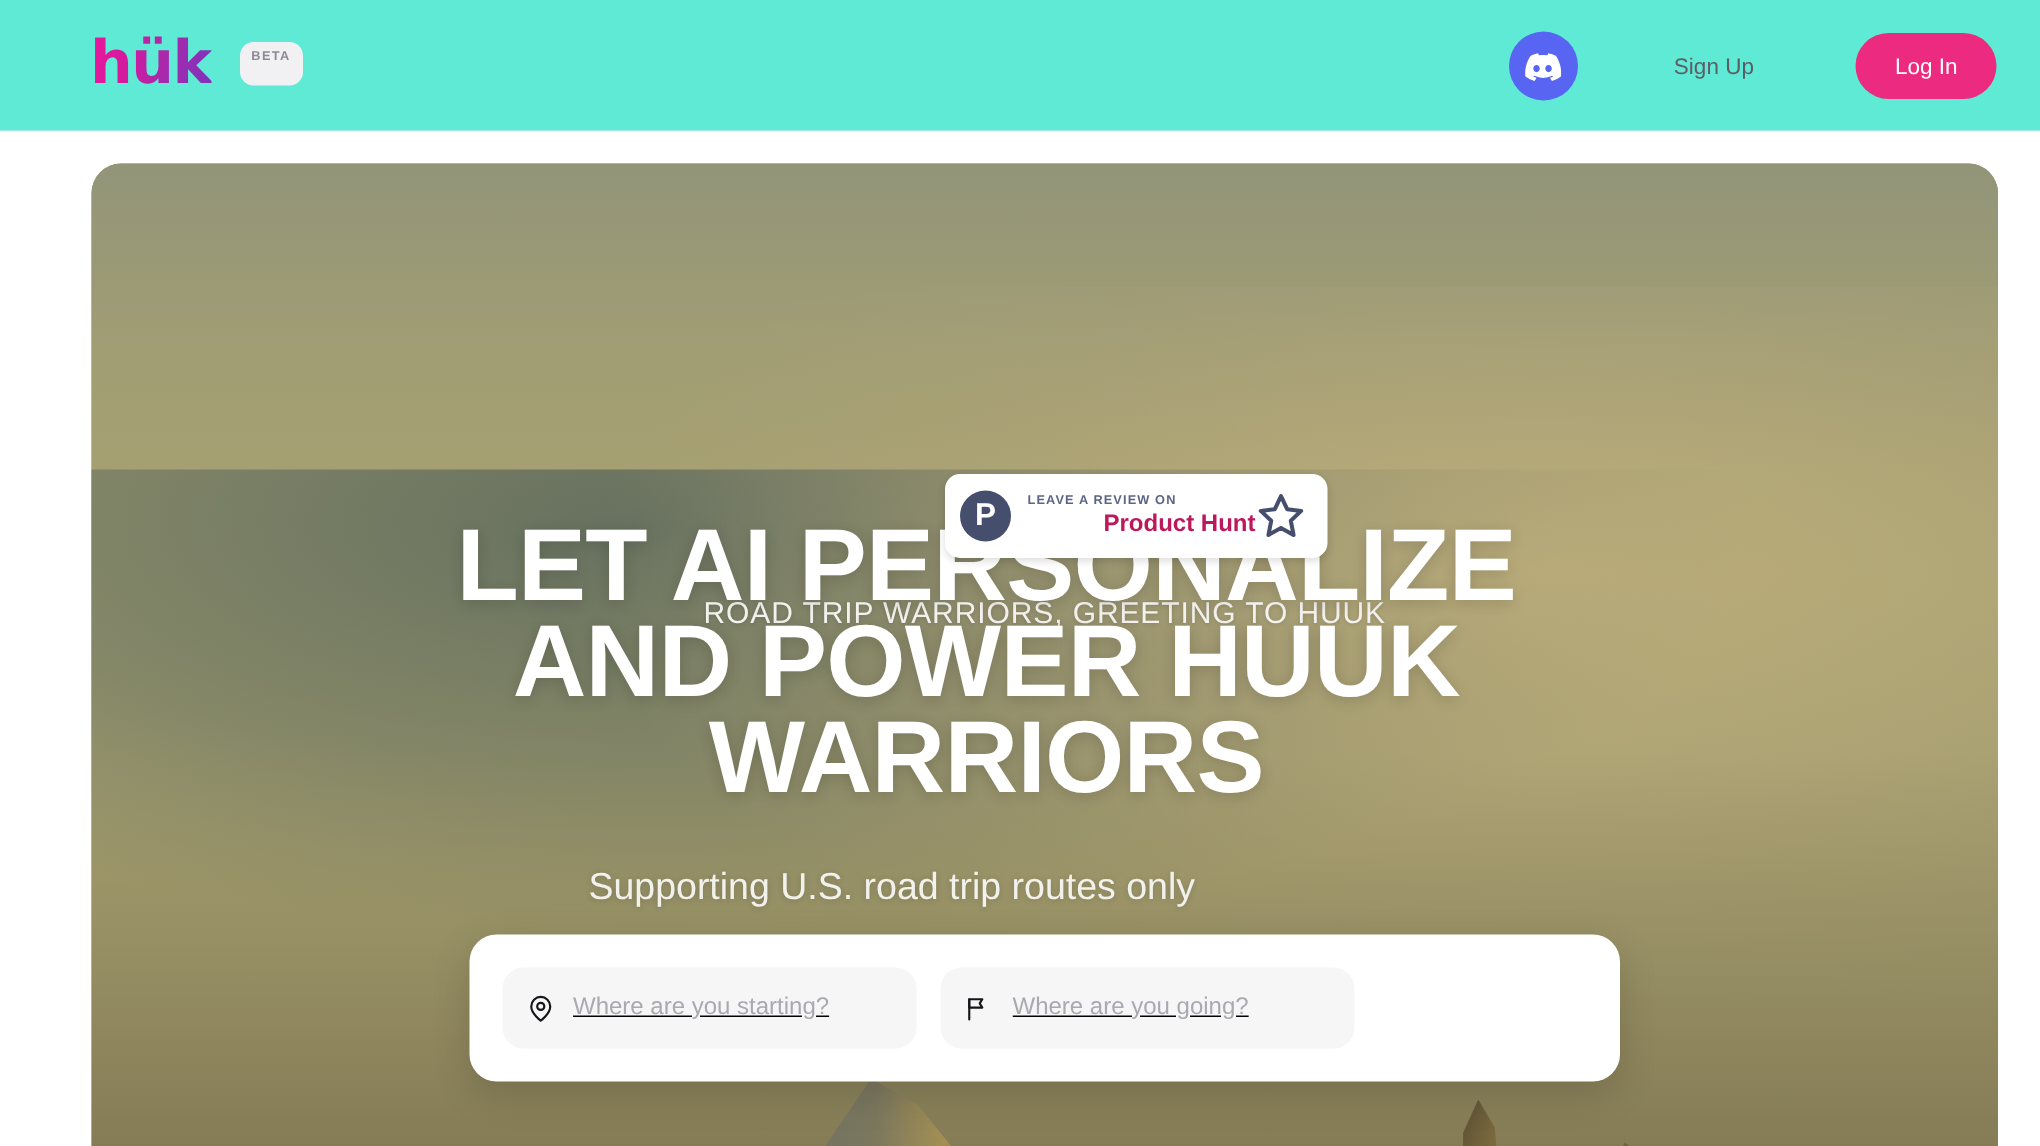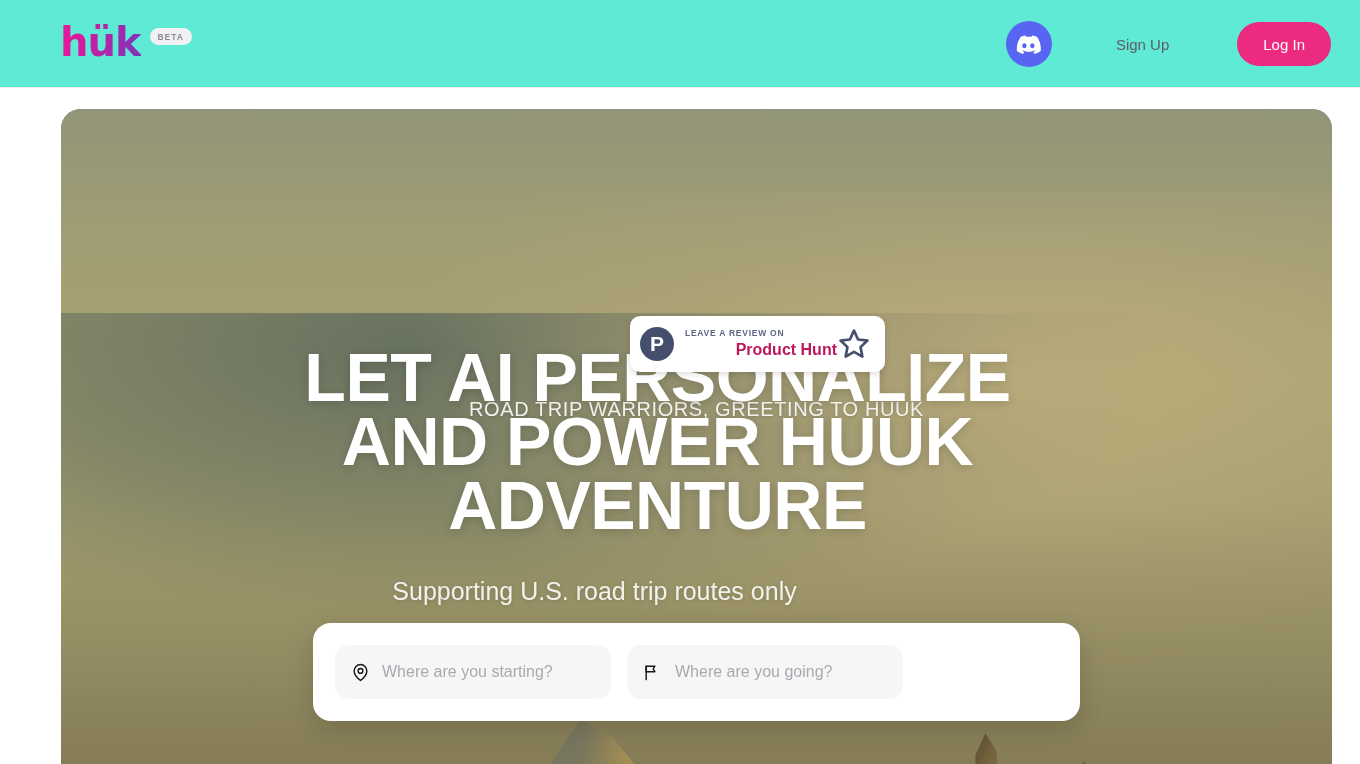--- a/index.html
+++ b/index.html
@@ -22,24 +22,24 @@
   }
   .brand { position:absolute; left:60px; top:20px; display:flex; align-items:flex-start; }
   .logo-word {
     font-family:"DejaVu Sans", sans-serif;
     font-size:40px; font-weight:700; letter-spacing:-1px; line-height:44px;
     background:linear-gradient(100deg,#e8189c 0%, #d51a9e 30%, #a32aae 65%, #7c34bb 100%);
     -webkit-background-clip:text; background-clip:text;
     -webkit-text-fill-color:transparent; color:#b02aa8;
   }
   .beta-badge {
-    margin-left:9px; margin-top:8px;
+    margin-left:19px; margin-top:8px;
     background:#f1f1f3; color:#8b8b95;
     font-size:8.5px; font-weight:700; letter-spacing:.9px;
-    padding:4px 8px 3px; border-radius:9px;
+    padding:4px 8px 15px; border-radius:9px;
     font-family:"Liberation Sans", sans-serif;
   }
   .nav-right { position:absolute; right:29px; top:0; height:88px; display:flex; align-items:center; gap:12px; }
   .discord-btn {
     width:46px; height:46px; border-radius:50%;
     background:#5865f2; display:flex; align-items:center; justify-content:center;
     cursor:pointer; flex:none;
   }
   .nav-signup {
     color:#5d5d66; font-size:15px; margin-left:52px; cursor:pointer;
@@ -162,21 +162,21 @@
     position:absolute; left:252px; top:514px;
     width:767px; height:98px;
     background:#ffffff; border-radius:18px;
     display:flex; align-items:center; gap:16px;
     padding:0 22px;
     box-shadow:0 8px 26px rgba(0,0,0,.15);
     z-index:6;
   }
   .field {
     height:54px; background:#f6f6f7; border-radius:14px;
-    display:flex; align-items:center; padding:0 16px; gap:12px;
+    display:flex; align-items:center; padding:0 16px; gap:12px;text-decoration:underline;
   }
   .field-origin { width:276px; }
   .field-dest { width:276px;gap:13px; }
   .field input {
     border:none; outline:none; background:transparent;
     font-family:"Liberation Sans", sans-serif; font-size:16px;
     color:#2b2b31; width:100%;
   }
   .field input::placeholder { color:#a9a9b0; }
   .go-btn {
@@ -238,21 +238,21 @@
         <path d="M12 2.6l2.9 6.2 6.6.8-4.9 4.6 1.3 6.7L12 17.6l-5.9 3.3 1.3-6.7L2.5 9.6l6.6-.8z"></path>
       </svg>
     </div>
   </div>
 
   <div class="eyebrow">ROAD TRIP WARRIORS, GREETING TO HUUK</div>
 
   <div class="headline">
     <div>LET AI PERSONALIZE</div>
     <div>AND POWER HUUK</div>
-    <div>ADVENTURE</div>
+    <div>WARRIORS</div>
   </div>
 
   <div class="subtitle">Supporting U.S. road trip routes only</div>
 
   <div class="search-card">
 
     <div class="field field-origin">
       <span class="icon">
         <svg width="19" height="19" viewBox="0 0 24 24" fill="none" stroke="#16161a" stroke-width="1.8" stroke-linecap="round" stroke-linejoin="round">
           <path d="M20 10c0 6-8 12-8 12s-8-6-8-12a8 8 0 0 1 16 0z"></path>

